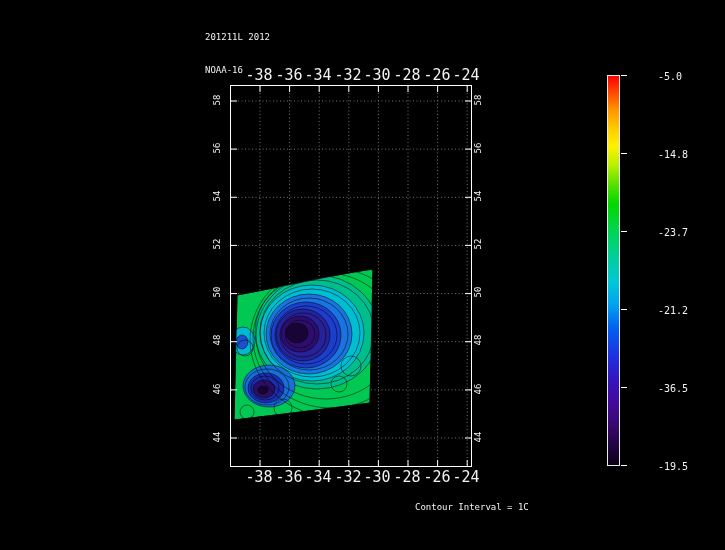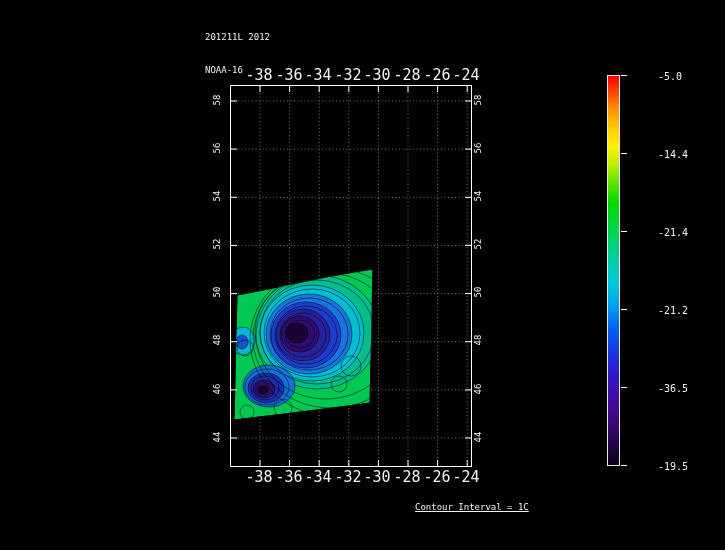--- a/index.html
+++ b/index.html
@@ -11,21 +11,21 @@
   .xlab{position:absolute;font-size:15px;transform:translateX(-50%);white-space:nowrap;}
   .ylab{position:absolute;font-size:9px;transform:translate(-50%,-50%) rotate(-90deg);white-space:nowrap;}
   .cbar{position:absolute;left:607px;top:75px;width:13px;height:391px;border:1px solid #e8e8e8;box-sizing:border-box;
         background:linear-gradient(to bottom,
           #ff0000 0%, #ff4400 4%, #ff9900 9%, #ffd000 14%, #fff200 18%,
           #baf000 23%, #55e000 28%, #00d800 33%, #00d455 40%, #00cfa0 47%,
           #00c8d8 53%, #00a0f0 59%, #0060f0 65%, #2030e0 72%, #3414c0 78%,
           #420a9a 84%, #38076e 90%, #200440 95%, #0d0118 100%);}
   .cbtick{position:absolute;left:621px;width:6px;height:1px;background:#fff;}
   .cblab{position:absolute;left:658px;font-size:10px;transform:translateY(-50%);white-space:nowrap;}
-  .ftr{position:absolute;top:502px;font-size:9px;white-space:pre;text-decoration:underline;}
+  .ftr{position:absolute;top:502px;font-size:9px;white-space:pre;}
 </style>
 </head>
 <body>
 
 <div class="page">
 
   <div class="hdr">
     <div>201211L 2012</div>
     <div>NOAA-16</div>
   </div>
@@ -173,21 +173,21 @@
   </div>
 
   <div class="cbar"></div>
   <span class="cbtick" style="top:75px"></span>
   <span class="cbtick" style="top:153px"></span>
   <span class="cbtick" style="top:231px"></span>
   <span class="cbtick" style="top:309px"></span>
   <span class="cbtick" style="top:387px"></span>
   <span class="cbtick" style="top:465px"></span>
   <span class="cblab" style="top:76px">-5.0</span>
-  <span class="cblab" style="top:154px">-14.4</span>
-  <span class="cblab" style="top:232px">-21.4</span>
+  <span class="cblab" style="top:154px">-14.8</span>
+  <span class="cblab" style="top:232px">-23.7</span>
   <span class="cblab" style="top:310px">-21.2</span>
   <span class="cblab" style="top:388px">-36.5</span>
   <span class="cblab" style="top:466px">-19.5</span>
 
   <div class="ftr" style="left:415px">Contour Interval = 1C</div>
 
 </div>
 
 </body></html>

